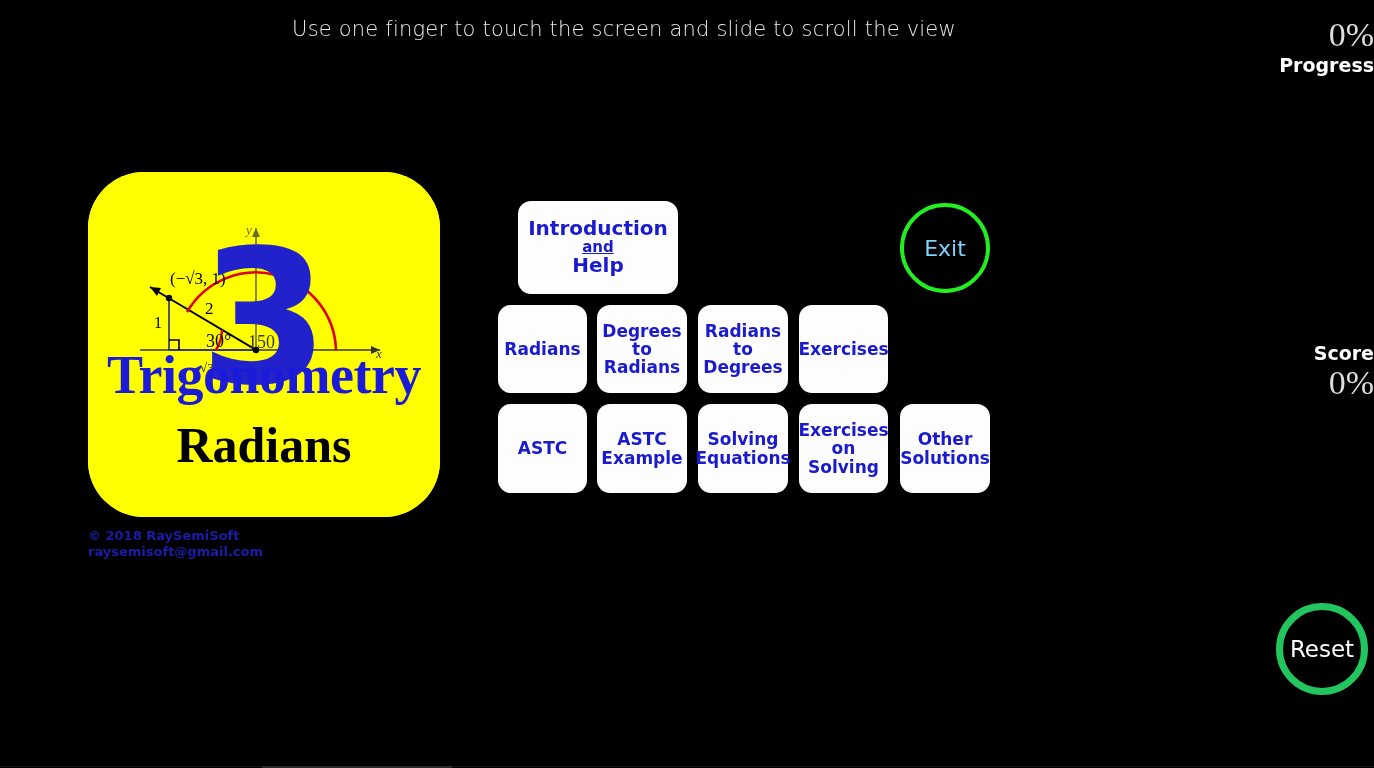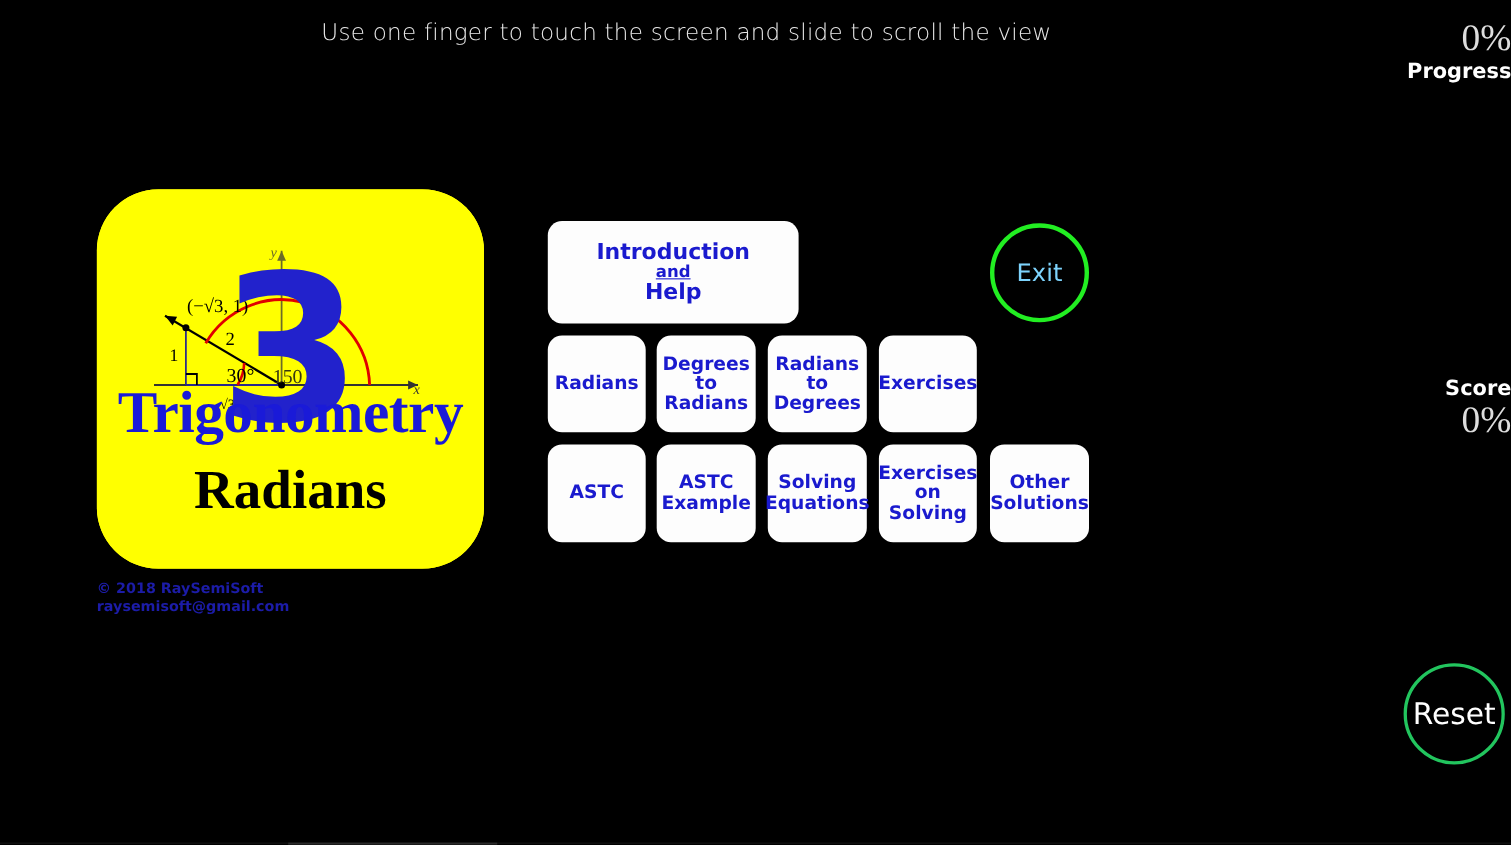--- a/index.html
+++ b/index.html
@@ -70,25 +70,25 @@
   #stat-mistakes { top: 192px; }
   #stat-score    { top: 342px; }
 
   
   #reset-button {
     position: absolute;
     left: 1276px;
     top: 603px;
     width: 92px;
     height: 92px;
-    border: 3px solid #22c55e;
+    border: 7px solid #22c55e;
     border-radius: 50%;
     color: #ffffff;
     font-family: "DejaVu Sans", sans-serif;
-    font-size: 27px;
+    font-size: 23px;
     display: flex;
     align-items: center;
     justify-content: center;
     background: transparent;
     box-sizing: border-box;
   }
 
   
   #exit-button {
     position: absolute;
@@ -151,23 +151,23 @@
     box-sizing: border-box;
     line-height: 1.06;
   }
   .menu-btn .l {
     display: block;
     white-space: nowrap;
   }
 
   
   #btn-intro {
-    left: 498px;
+    left: 518px;
     top: 201px;
-    width: 228px;
+    width: 160px;
     height: 93px;
     font-size: 20px;
   }
   #btn-intro .l-small { font-size: 15px; text-decoration: underline; }
 
   
   .row2 { top: 305px; height: 88px; font-size: 17px; }
   #btn-radians        { left: 498px; width: 89px; }
   #btn-deg-to-rad     { left: 597px; width: 90px; }
   #btn-rad-to-deg     { left: 698px; width: 90px; }

